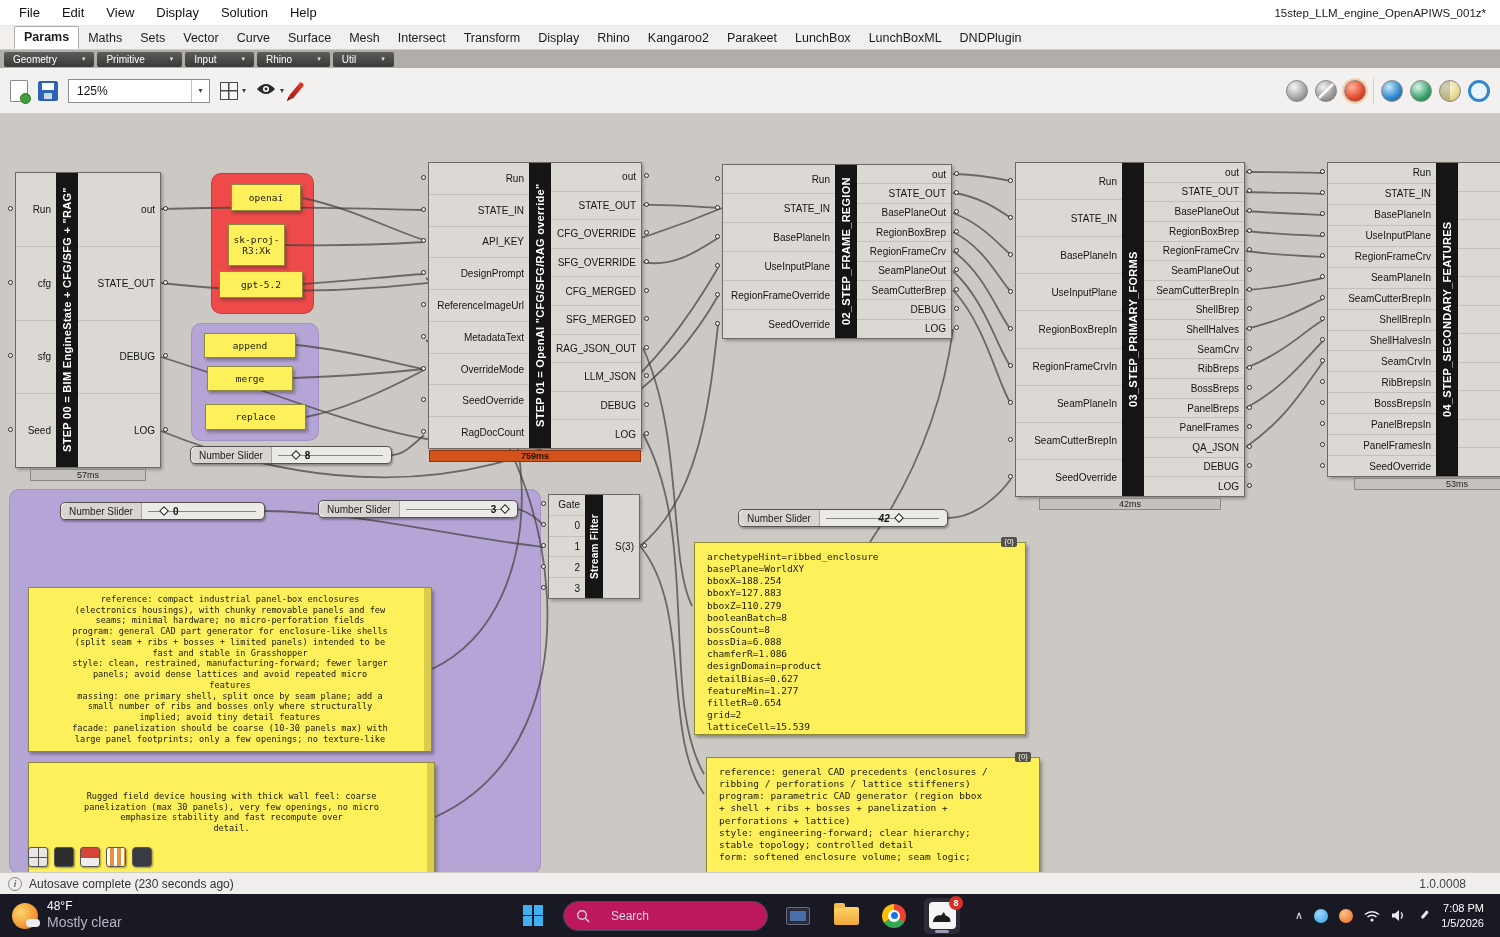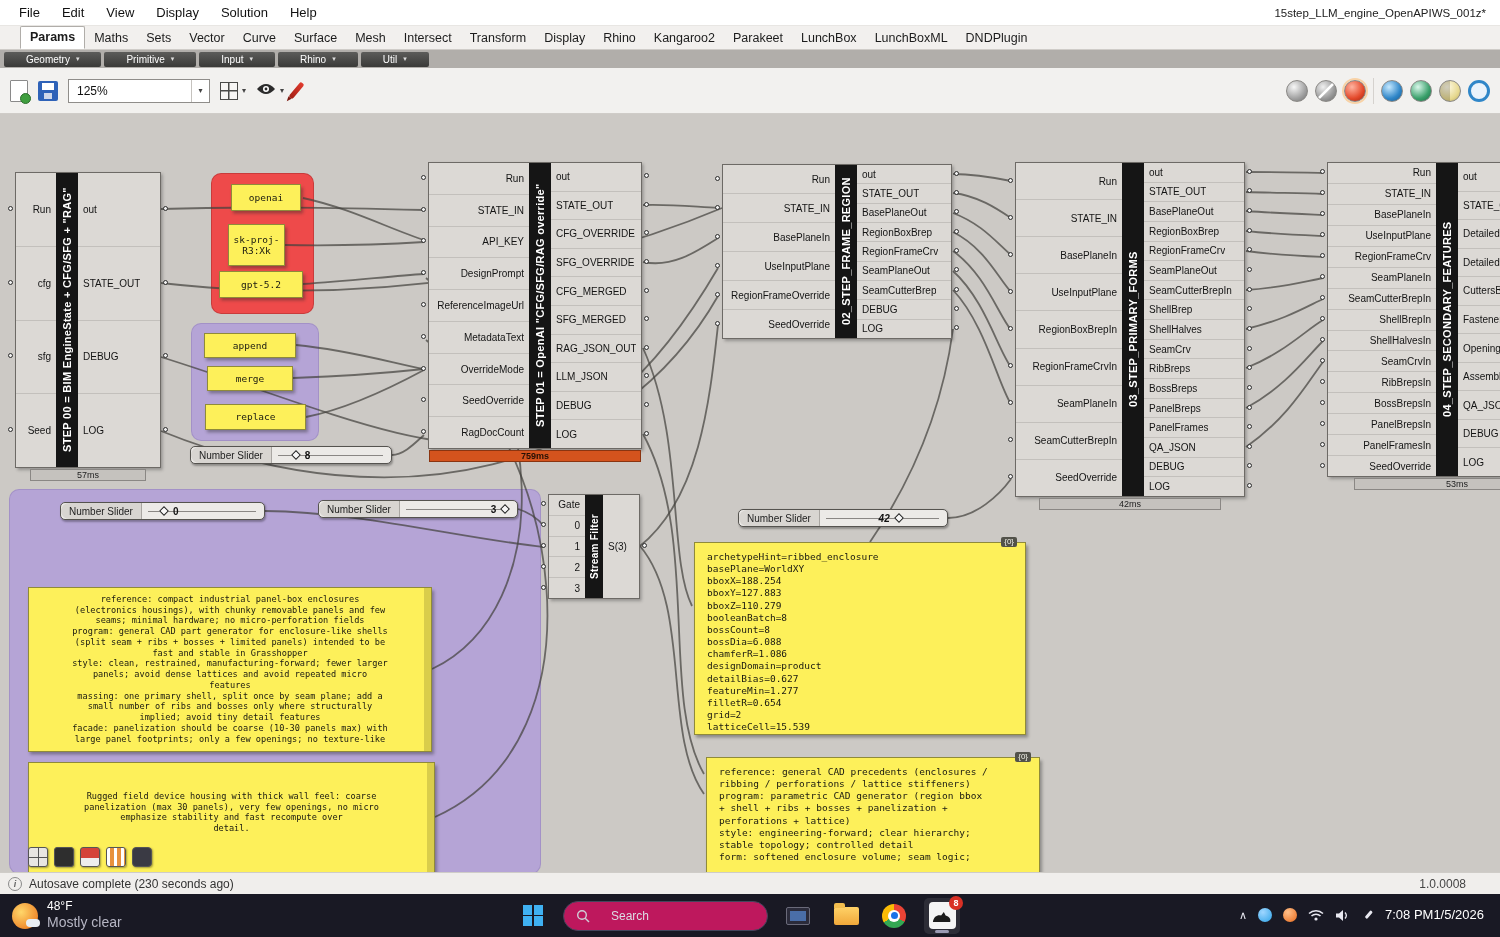--- a/index.html
+++ b/index.html
@@ -12,27 +12,27 @@
   .winbtn{width:46px;height:24px;display:flex;align-items:center;justify-content:center;color:#111;font-size:13px}
   .minbar{width:10px;height:1px;background:#111;display:block}
   .maxbox{width:9px;height:9px;border:1px solid #111;display:block}
 
   
   .menubar{height:26px;background:#fff;display:flex;align-items:center;padding-left:8px;font-size:13px;color:#111;position:relative;border-bottom:1px solid #e8e6e3}
   .menu-item{padding:4px 11px}
   .menubar-right{position:absolute;right:14px;font-size:11.5px;color:#222}
 
   
-  .tabsrow{height:24px;background:#f2f0ee;display:flex;align-items:flex-end;padding-left:20px;font-size:12.5px;color:#1c1c1c;border-bottom:1px solid #cfccc8}
+  .tabsrow{height:24px;background:#f2f0ee;display:flex;align-items:flex-end;padding-left:14px;font-size:12.5px;color:#1c1c1c;border-bottom:1px solid #cfccc8}
   .tab{padding:3px 9px 4px}
   .tab.active{background:#fff;border:1px solid #b0ada9;border-bottom:1px solid #fff;font-weight:bold;border-radius:2px 2px 0 0}
 
   
   .catrow{height:18px;background:#b1aeaa;display:flex;align-items:center;padding-left:4px;gap:3px}
-  .catbtn{background:linear-gradient(#5c5c5a,#3a3a38);color:#fff;font-size:10px;padding:2px 22px;display:flex;align-items:center;gap:6px;border-radius:2px;height:15px}
+  .catbtn{background:linear-gradient(#5c5c5a,#3a3a38);color:#fff;font-size:10px;padding:2px 9px;display:flex;align-items:center;gap:25px;border-radius:2px;height:15px}
   .catbtn .arr{font-size:7px;color:#ddd}
 
   
   .toolbar{height:46px;background:#f2f1ef;border-bottom:1px solid #cfccc8;display:flex;align-items:center;padding:0 10px;gap:10px;position:relative}
   .doc-icon{width:18px;height:22px;background:#fff;border:1px solid #8a8a8a;position:relative;border-radius:1px}
   .doc-icon::after{content:"";position:absolute;right:-4px;bottom:-3px;width:9px;height:9px;border-radius:50%;background:#3f9e3f;border:1px solid #2c6e2c}
   .save-icon{width:20px;height:20px;background:#2e62b8;border-radius:2px;position:relative}
   .save-icon::before{content:"";position:absolute;top:2px;left:4px;right:4px;height:7px;background:#fff}
   .save-icon::after{content:"";position:absolute;bottom:2px;left:6px;right:6px;height:6px;background:#cfd8ea}
   .zoombox{width:142px;height:24px;background:#fff;border:1px solid #8f8d8a;display:flex;align-items:center;font-size:12px;color:#111}
@@ -62,21 +62,21 @@
 
   .ggroup{position:absolute;border-radius:9px;z-index:1}
   .g-red{background:#ee4a4a;box-shadow:0 0 0 1px #c93b3b}
   .g-purple{background:#b5a4d6;box-shadow:0 0 0 1px #a391c7}
 
   .gh-comp{position:absolute;display:flex;background:#cac7c3;border:1px solid #6d6a66;box-shadow:1.5px 2px 3px rgba(40,40,40,.35);z-index:3}
   .gh-comp .col{display:flex;flex-direction:column;flex:1;min-width:0}
   .prow{flex:1;display:flex;align-items:center;position:relative;background:#dcd9d5;border-bottom:1px solid #c3c0bc;font-size:10px;color:#141414;padding:0 5px;min-width:0}
   .prow:last-child{border-bottom:none}
   .col.in .prow{justify-content:flex-end}
-  .col.out .prow{justify-content:flex-start}
+  .col.out .prow{justify-content:flex-end}
   .plabel{overflow:hidden;white-space:nowrap}
   .grip{position:absolute;width:5px;height:5px;border-radius:50%;background:#efefef;border:1px solid #2c2c2c;top:50%;margin-top:-3.5px}
   .grip.in{left:-8px}
   .grip.out{right:-8px}
   .strip{flex:0 0 22px;background:#151515;color:#fff;display:flex;align-items:center;justify-content:center;writing-mode:vertical-rl;transform:rotate(180deg);font-size:11px;font-weight:bold;letter-spacing:.3px;white-space:nowrap;overflow:hidden}
   .runtime{position:absolute;left:10%;right:10%;bottom:-14px;height:12px;background:#c5c2be;border:1px solid #8a8784;font-size:9px;display:flex;align-items:center;justify-content:center;color:#222;z-index:3}
   .runtime.hot{left:0;right:0;background:#d4531d;border-color:#8a3410;color:#241005;font-weight:bold}
   .c00 .col.in{flex:0 0 40px}
   .c01 .col.in{flex:0 0 100px}
   .c02 .col.in{flex:0 0 112px}
@@ -132,21 +132,21 @@
   .folder::before{content:"";position:absolute;top:-4px;left:0;width:11px;height:5px;background:#f2bd4e;border-radius:2px 2px 0 0}
   .chrome{width:24px;height:24px;border-radius:50%;background:conic-gradient(#ea4335 0 33%,#34a853 0 66%,#fbbc05 0 100%);position:relative}
   .chrome i{position:absolute;inset:6px;background:#fff;border-radius:50%}
   .chrome i::after{content:"";position:absolute;inset:2.5px;background:#1a73e8;border-radius:50%}
   .rhino{width:27px;height:27px;background:#f5f5f5;border-radius:4px;display:flex;align-items:center;justify-content:center}
   .badge{position:absolute;top:-2px;right:-3px;min-width:14px;height:14px;border-radius:7px;background:#d93025;color:#fff;font-size:9px;font-weight:bold;display:flex;align-items:center;justify-content:center;padding:0 2px}
   .tb-right{margin-left:auto;display:flex;align-items:center;gap:11px;padding-right:16px}
   .trayglyph{font-size:11px;color:#e8e8f0}
   .dot-blue{width:14px;height:14px;border-radius:50%;background:radial-gradient(circle at 35% 30%,#9fd6ff,#2ea3e8)}
   .dot-orange{width:14px;height:14px;border-radius:50%;background:radial-gradient(circle at 35% 30%,#ffc08a,#e86a1c)}
-  .clock{display:flex;flex-direction:row;align-items:flex-end;font-size:13px;line-height:1.3}
+  .clock{display:flex;flex-direction:column;align-items:flex-end;font-size:11px;line-height:1.3}
 </style>
 </head>
 <body>
 
 <div class="screen">
 
 
   <div class="menubar">
     <span style="display:flex">
         <span class="menu-item">File</span>

